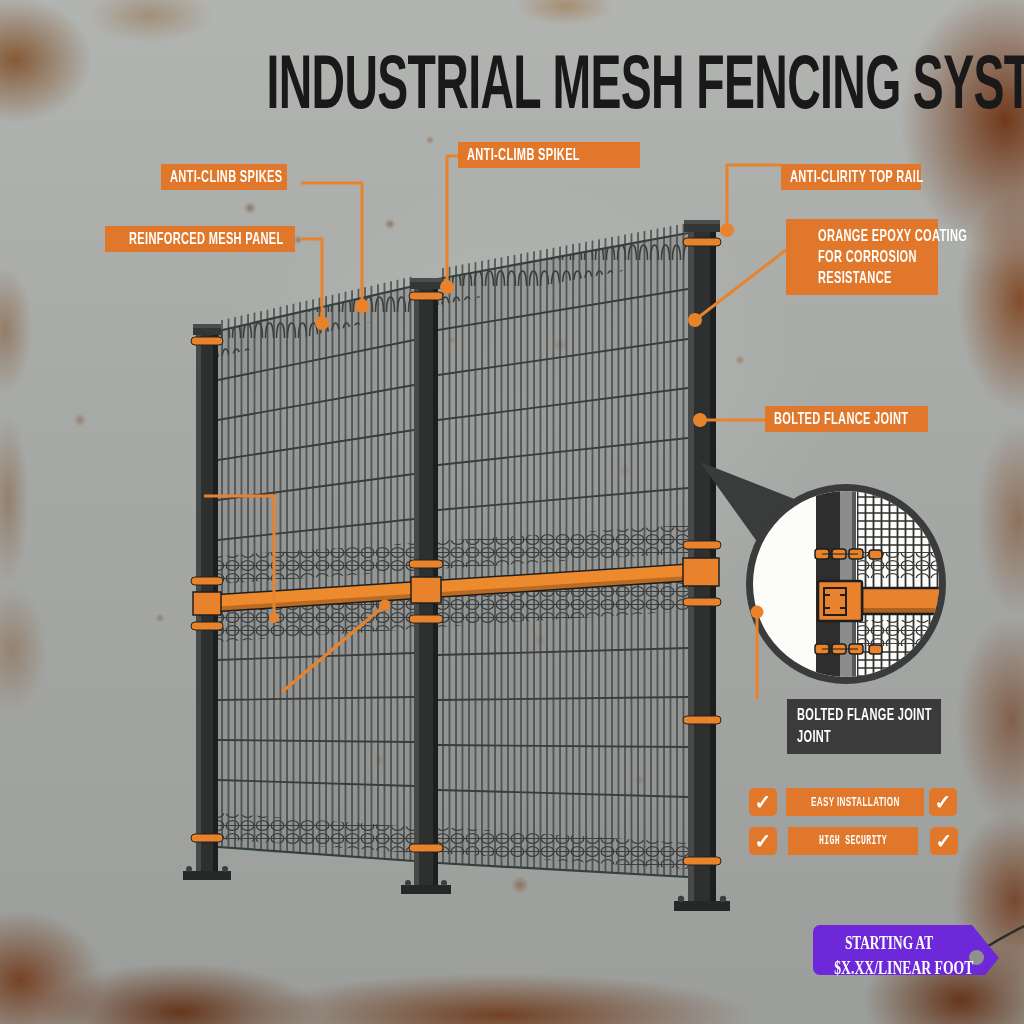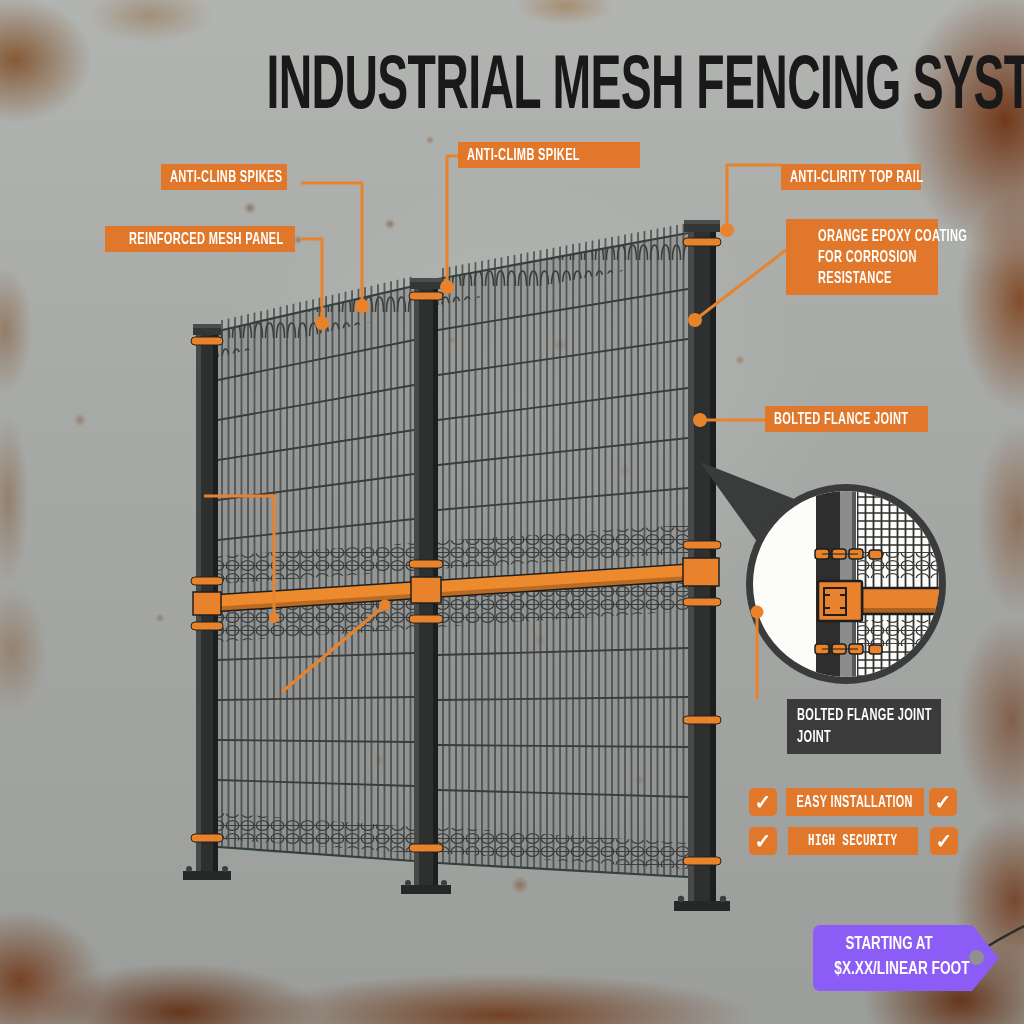--- a/index.html
+++ b/index.html
@@ -47,24 +47,24 @@
   .label{position:absolute;z-index:4;background:#e0772b;color:#fff;font-weight:bold;
          font-size:17px;height:26px;line-height:26px;padding:0 0 0 9px;box-sizing:border-box;}
   .label .t{display:inline-block;transform:scaleX(0.65);transform-origin:0 50%;white-space:nowrap;letter-spacing:.5px;}
   .label.multi{height:auto;line-height:21px;padding:6px 0 7px 10px;}
   .label.multi .t{display:block;}
   .label.dark{background:#3b3b3b;height:auto;line-height:22px;padding:5px 0 6px 10px;}
   .label.dark .t{display:block;}
   .check{position:absolute;z-index:4;width:28px;height:28px;background:#e0772b;border-radius:5px;
          color:#fff;font-size:20px;font-weight:bold;display:flex;align-items:center;justify-content:center;}
   .feat{position:absolute;z-index:4;height:28px;background:#e0772b;color:#fff;font-weight:bold;
-        font-size:16px;display:flex;align-items:center;justify-content:center;}
+        font-size:12px;display:flex;align-items:center;justify-content:center;}
   .feat .t{display:inline-block;transform:scaleX(0.68);transform-origin:50% 50%;white-space:nowrap;letter-spacing:.5px;}
-  .tag{position:absolute;z-index:4;left:813px;top:925px;width:186px;height:66px;background:#8b5cf6;
-       border-radius:7px;clip-path:polygon(0 0,159px 0,186px 33px,159px 66px,0 66px);}
+  .tag{position:absolute;z-index:4;left:813px;top:925px;width:186px;height:50px;background:#6d28d9;
+       border-radius:7px;clip-path:polygon(0 0,159px 0,186px 33px,159px 66px,0 66px);font-family:Liberation Serif, serif;}
   .tag-hole{position:absolute;left:156px;top:25px;width:15px;height:15px;border-radius:50%;background:#8f918e;}
   .tag-text{position:absolute;left:0;top:7px;width:152px;text-align:center;color:#fff;font-weight:bold;}
   .tag-text .l1{font-size:18px;line-height:23px;display:block;transform:scaleX(0.74);transform-origin:50% 50%;white-space:nowrap;}
   .tag-text .l2{font-size:19px;line-height:25px;display:block;transform:scaleX(0.72);transform-origin:50% 50%;white-space:nowrap;}
 </style>
 </head>
 <body>
 
 <div class="stage">
   <div class="bg"></div>

